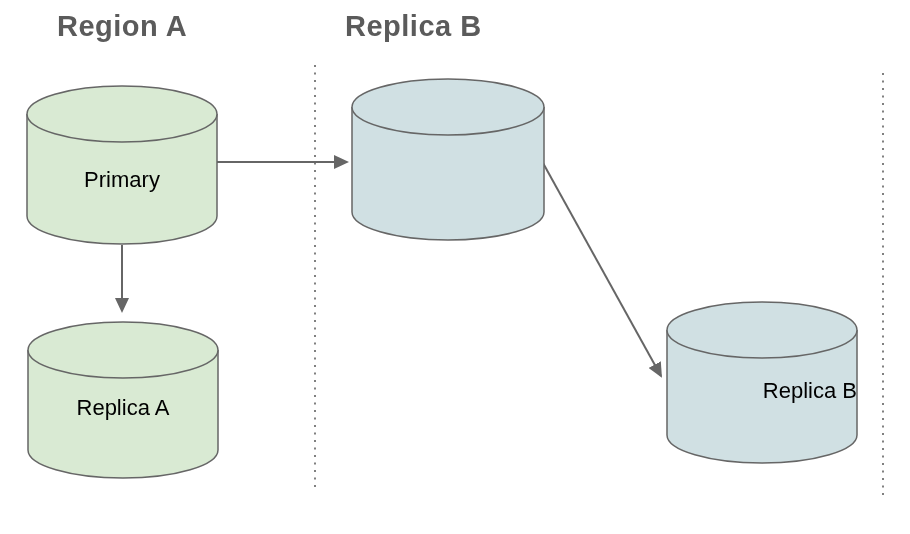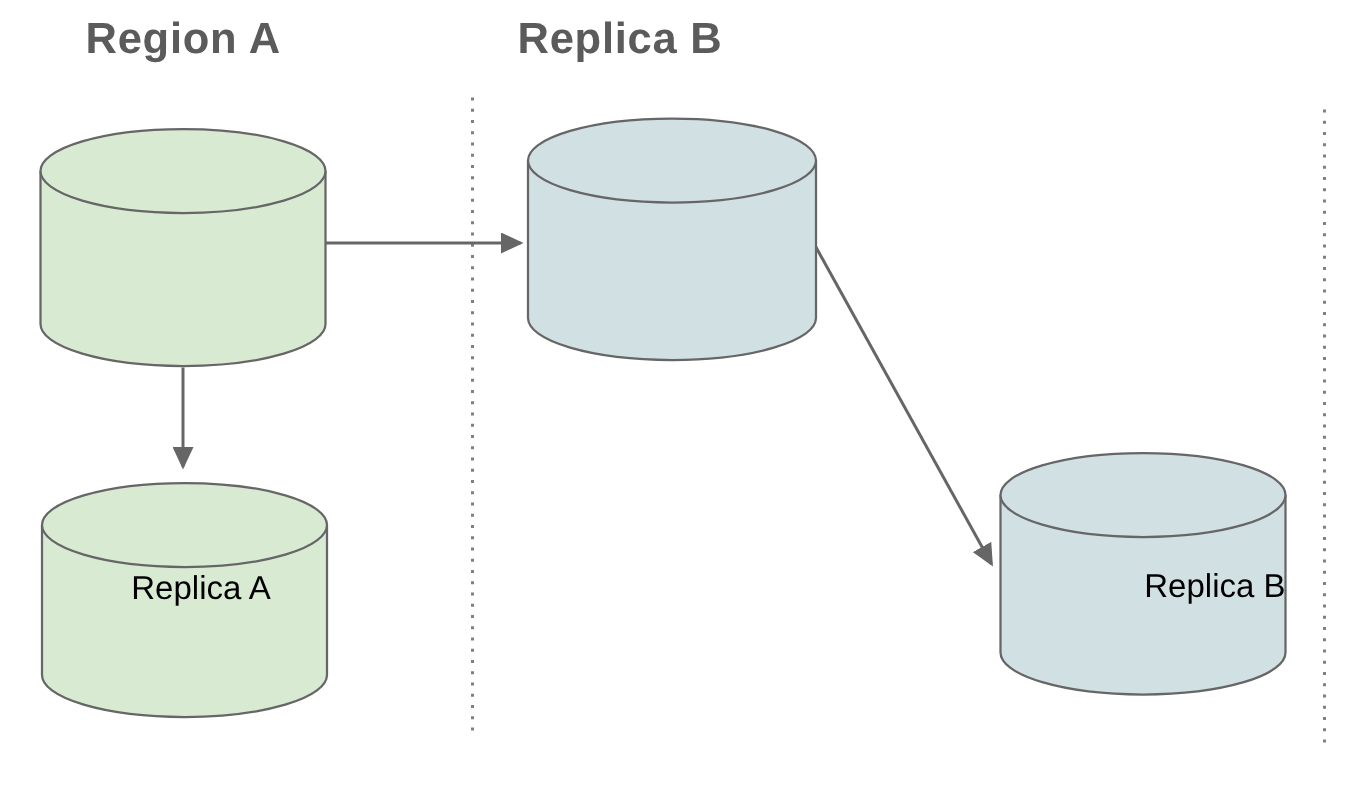--- a/index.html
+++ b/index.html
@@ -34,21 +34,21 @@
   .node-label {
     position: absolute;
     font-size: 22px;
     line-height: 28px;
     color: #000000;
     text-align: center;
     white-space: normal;
   }
   .label-primary   { left: 27px;  top: 166px; width: 190px; }
   .label-cascading { left: 383px; top: 147px; width: 130px; }
-  .label-replica-a { left: 28px;  top: 378px; width: 190px; padding-left: 11px; }
+  .label-replica-a { left: 28px;  top: 394px; width: 190px; }
   .label-replica-b { left: 667px; top: 377px; width: 190px; text-align: right; }
 </style>
 </head>
 <body>
 
 <div class="canvas">
 
   <svg class="diagram-svg" width="910" height="534" viewBox="0 0 910 534">
     <defs>
       <marker id="arrowhead" markerWidth="8" markerHeight="7" refX="6.5" refY="3.5" orient="auto">
@@ -80,16 +80,17 @@
 
     <g>
       <path d="M667,330 v105 a95,28 0 0 0 190,0 v-105" fill="#d0e0e3" stroke="#666666" stroke-width="1.5"></path>
       <ellipse cx="762" cy="330" rx="95" ry="28" fill="#d0e0e3" stroke="#666666" stroke-width="1.5"></ellipse>
     </g>
   </svg>
 
   <div class="region-title a">Region A</div>
   <div class="region-title b">Replica B</div>
 
+  <div class="node-label label-primary">Primary</div>
   <div class="node-label label-replica-a">Replica A</div>
   <div class="node-label label-replica-b">Replica B</div>
 
 </div>
 
 </body></html>

